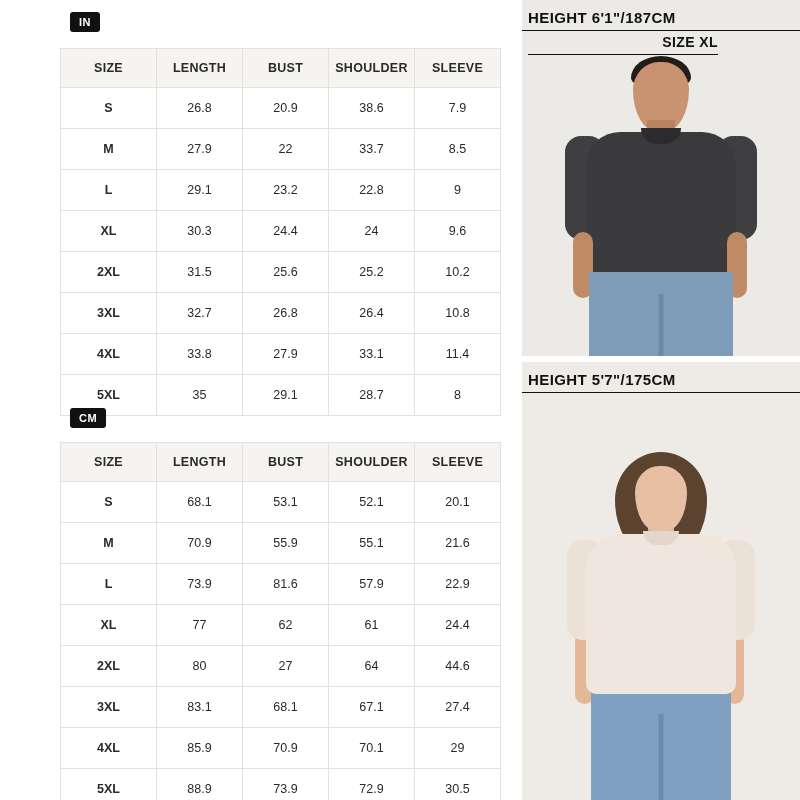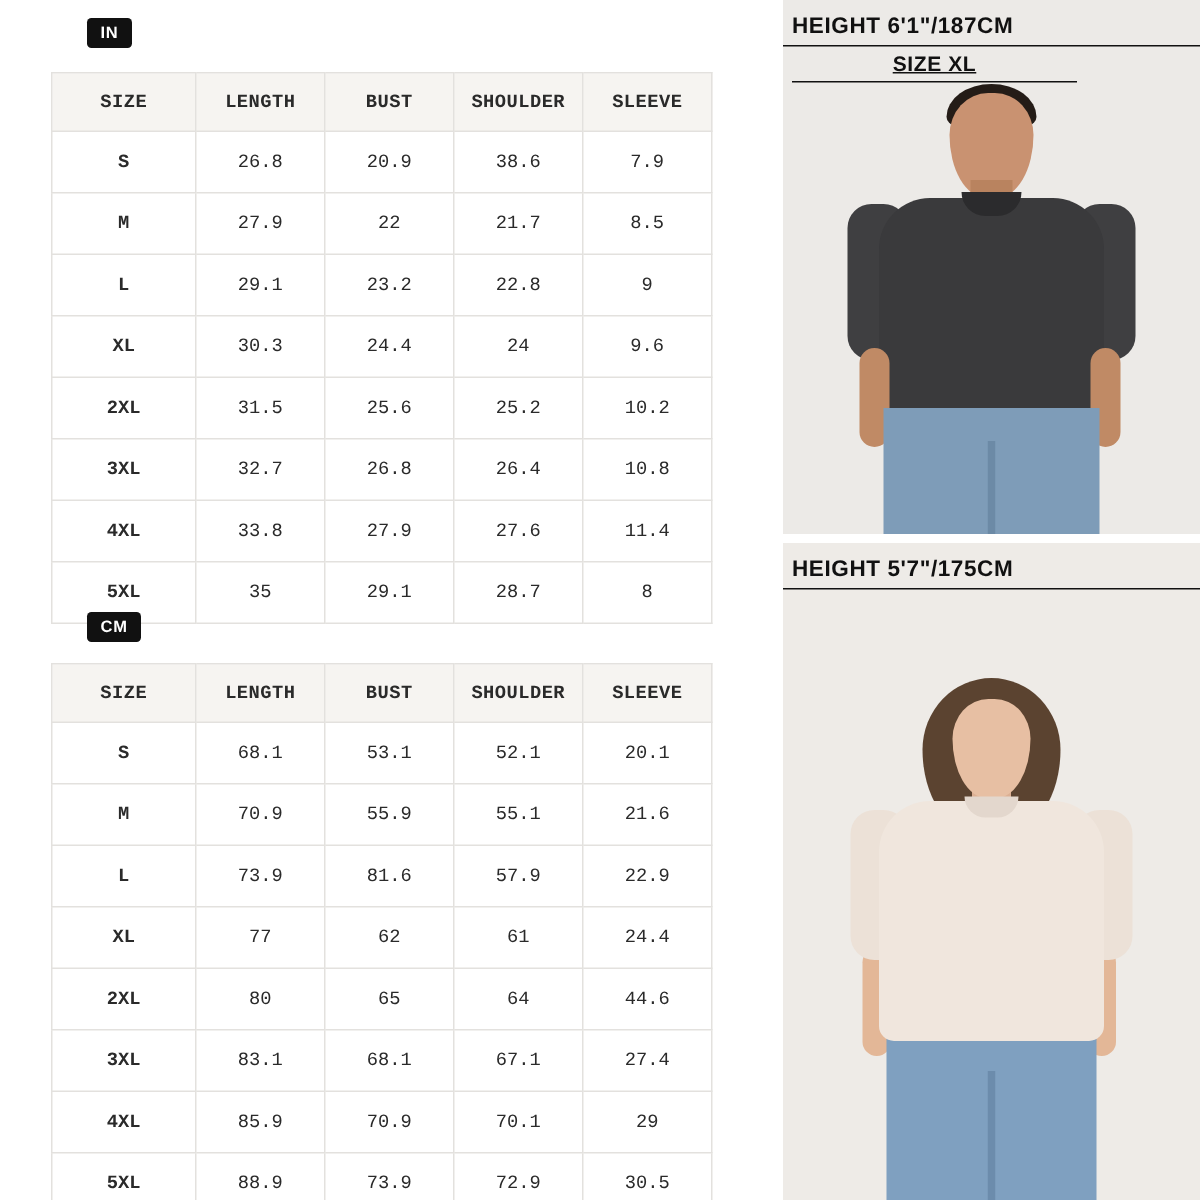--- a/index.html
+++ b/index.html
@@ -18,21 +18,21 @@
 
   .page {
     position: relative;
     width: 800px;
     height: 800px;
   }
 
   
   .left-col {
     position: absolute;
-    left: 0;
+    left: 12px;
     top: 0;
     width: 500px;
     height: 800px;
   }
 
   .unit-badge {
     display: inline-block;
     background: #111111;
     color: #ffffff;
     font-size: 11px;
@@ -42,23 +42,22 @@
     border-radius: 3px;
   }
 
   .badge-row {
     padding-left: 58px;
   }
 
   table.size-table {
     border-collapse: collapse;
     width: 440px;
-    margin-left: 34px;
+    margin-left: 48px;
     table-layout: fixed;
-    font-family: Liberation Mono, monospace;
   }
   table.size-table th,
   table.size-table td {
     border: 1px solid #e3e1de;
     text-align: center;
     font-size: 12.5px;
     height: 38px;
     color: #2a2a2a;
     background: #ffffff;
     font-weight: normal;
@@ -107,26 +106,25 @@
     font-family: "Liberation Sans", sans-serif;
     font-size: 15px;
     font-weight: bold;
     letter-spacing: 0.4px;
     color: #111111;
     padding: 3px 0 4px 6px;
     border-bottom: 1.6px solid #111111;
     background: transparent;
   }
   .spec-line.centered {
-    text-align: center;
+    text-align: right;
     padding-left: 0;
     font-size: 14px;
     width: 190px;
     margin-left: 6px;
-    text-decoration: underline;
   }
 
   
   .photo-bg {
     position: absolute;
     inset: 0;
   }
   #photo-men .photo-bg { background: #eceae7; }
   #photo-women .photo-bg { background: #eeebe7; }
 
@@ -368,21 +366,21 @@
             <td>S</td>
             <td>26.8</td>
             <td>20.9</td>
             <td>38.6</td>
             <td>7.9</td>
           </tr>
           <tr>
             <td>M</td>
             <td>27.9</td>
             <td>22</td>
-            <td>21.7</td>
+            <td>33.7</td>
             <td>8.5</td>
           </tr>
           <tr>
             <td>L</td>
             <td>29.1</td>
             <td>23.2</td>
             <td>22.8</td>
             <td>9</td>
           </tr>
           <tr>
@@ -403,21 +401,21 @@
             <td>3XL</td>
             <td>32.7</td>
             <td>26.8</td>
             <td>26.4</td>
             <td>10.8</td>
           </tr>
           <tr>
             <td>4XL</td>
             <td>33.8</td>
             <td>27.9</td>
-            <td>27.6</td>
+            <td>33.1</td>
             <td>11.4</td>
           </tr>
           <tr>
             <td>5XL</td>
             <td>35</td>
             <td>29.1</td>
             <td>28.7</td>
             <td>8</td>
           </tr>
         </tbody>
@@ -471,21 +469,21 @@
           <tr>
             <td>XL</td>
             <td>77</td>
             <td>62</td>
             <td>61</td>
             <td>24.4</td>
           </tr>
           <tr>
             <td>2XL</td>
             <td>80</td>
-            <td>65</td>
+            <td>27</td>
             <td>64</td>
             <td>44.6</td>
           </tr>
           <tr>
             <td>3XL</td>
             <td>83.1</td>
             <td>68.1</td>
             <td>67.1</td>
             <td>27.4</td>
           </tr>

